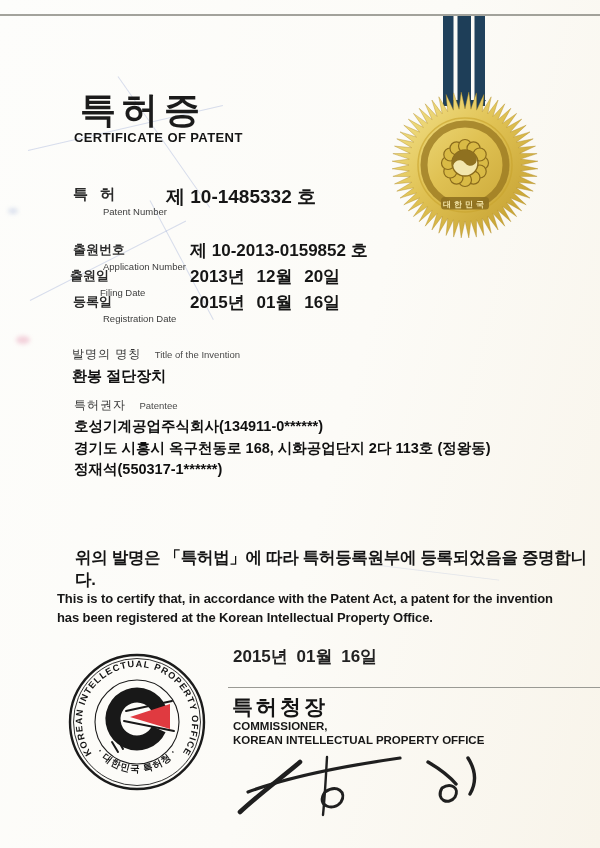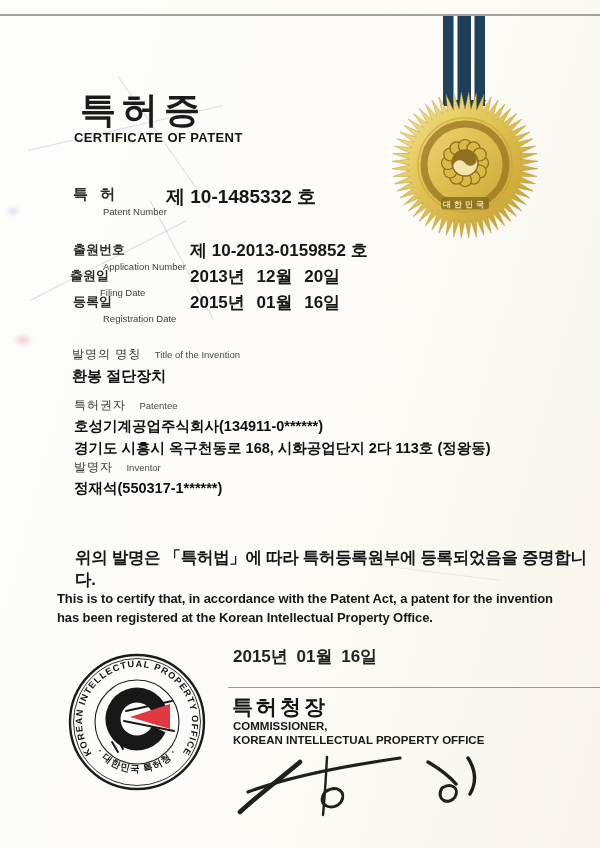--- a/index.html
+++ b/index.html
@@ -163,24 +163,20 @@
   <div class="abs" style="left:74px; top:395px;">
     <div>
       <span class="sec-lbl-ko">특허권자</span>
       <span class="sec-lbl-en">Patentee</span>
     </div>
     <div class="sec-line" style="margin-top:3px;">호성기계공업주식회사(134911-0******)</div>
     <div class="sec-line" style="margin-top:3px;text-align:center;">경기도 시흥시 옥구천동로 168, 시화공업단지 2다 113호 (정왕동)</div>
   </div>
 
   <div class="abs" style="left:74px; top:457px;">
-    <div>
-      <span class="sec-lbl-ko">발명자</span>
-      <span class="sec-lbl-en">Inventor</span>
-    </div>
     <div class="sec-line" style="margin-top:3px;">정재석(550317-1******)</div>
   </div>
 
   <div class="abs stmt-ko">위의 발명은 「특허법」에 따라 특허등록원부에 등록되었음을 증명합니다.</div>
   <div class="abs stmt-en">
     <div>This is to certify that, in accordance with the Patent Act, a patent for the invention</div>
     <div>has been registered at the Korean Intellectual Property Office.</div>
   </div>
 
   <div class="abs issue-date">2015년 01월 16일</div>

